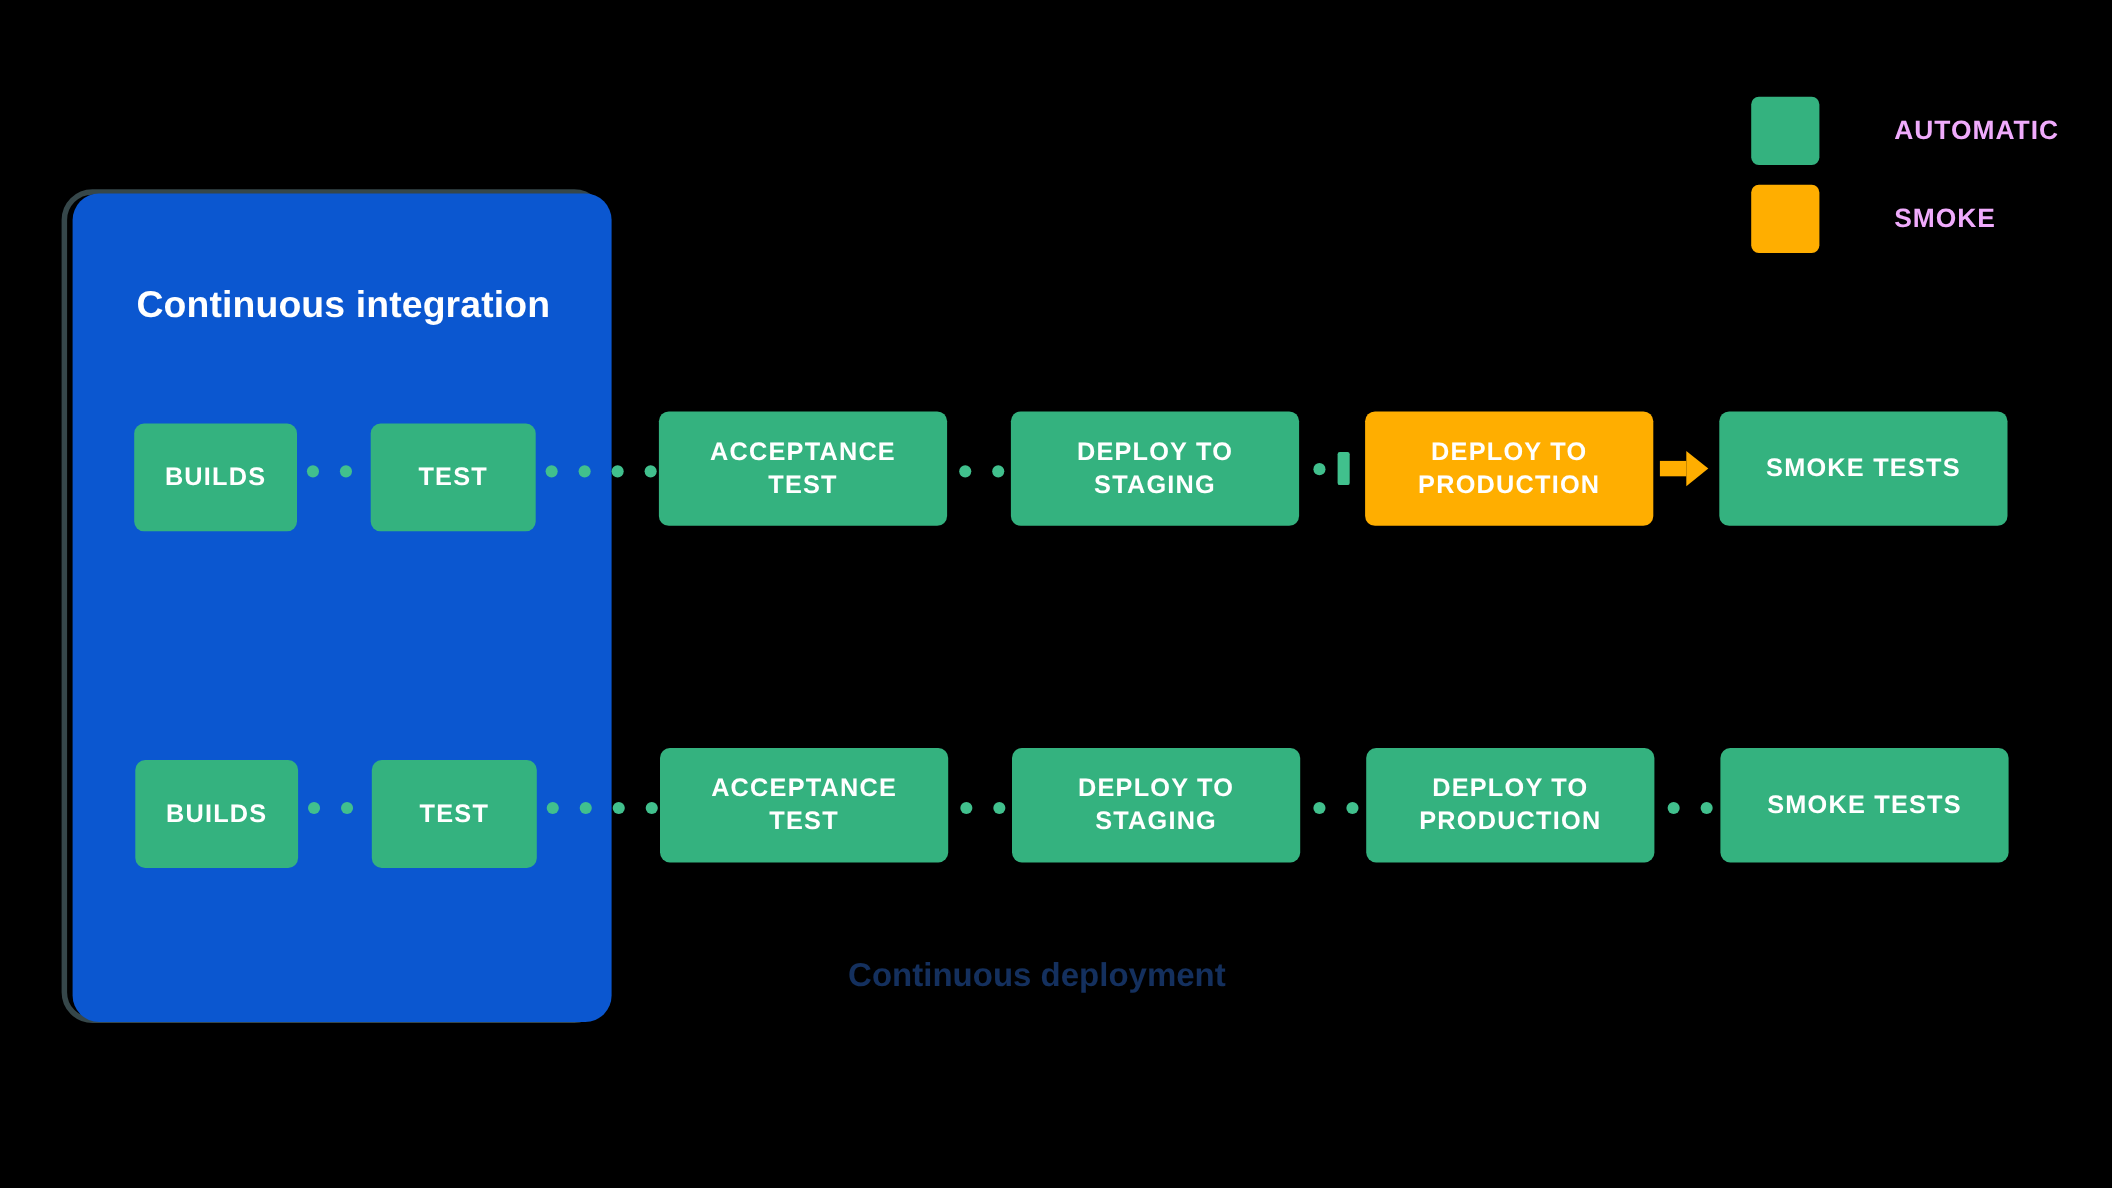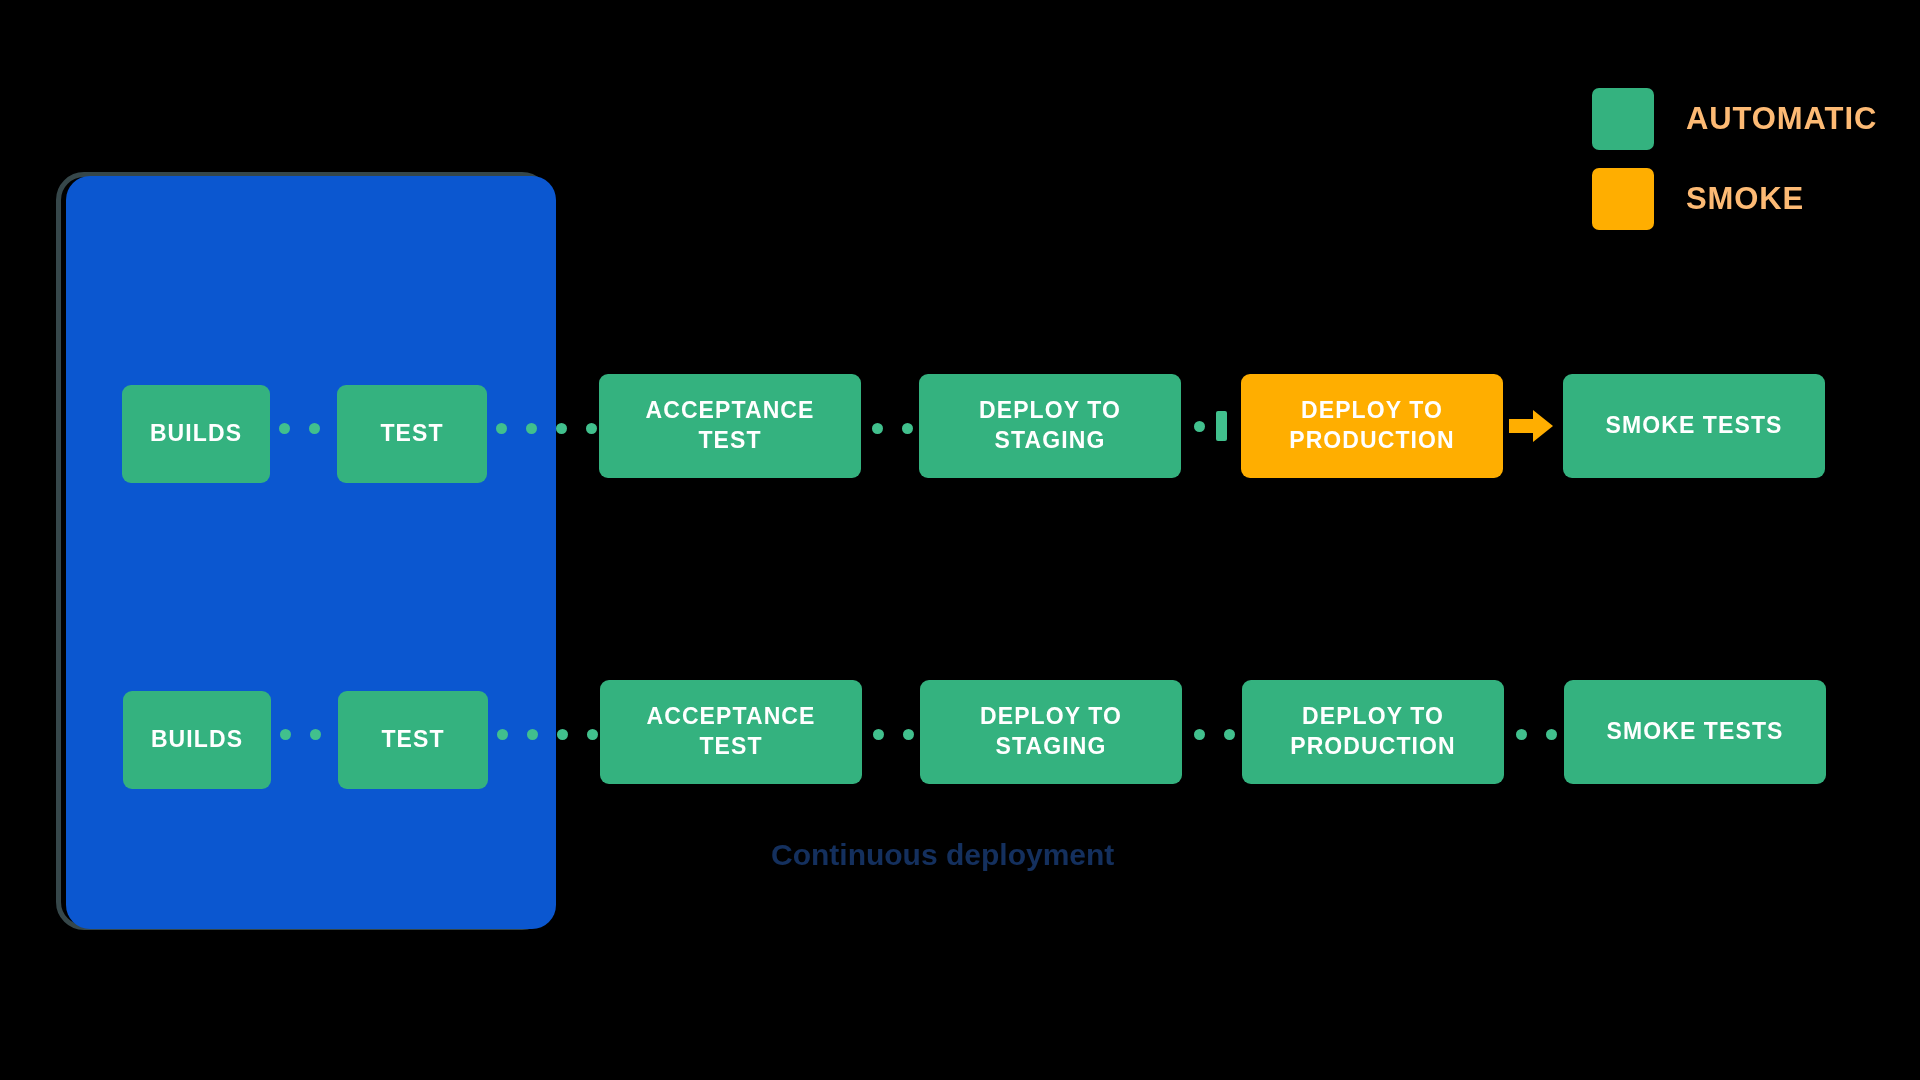--- a/index.html
+++ b/index.html
@@ -8,23 +8,23 @@
     font-family:"Liberation Sans", sans-serif;
     background:#000000;
   }
   .stage{position:absolute;inset:0;}
 
   
   .legend{position:absolute;left:1592px;top:88px;}
   .legend-row{display:flex;align-items:center;height:62px;margin-bottom:18px;}
   .legend-swatch{width:62px;height:62px;border-radius:7px;flex:0 0 auto;}
   .legend-label{
-    margin-left:32px;
-    font-size:31px;font-weight:bold;letter-spacing:0.9px;
-    color:#fdba74;white-space:nowrap;
+    margin-left:68px;
+    font-size:24px;font-weight:bold;letter-spacing:0.9px;
+    color:#f0abfc;white-space:nowrap;
   }
 
   
   .ci-outline{
     position:absolute;left:56px;top:172px;width:494px;height:758px;
     border:5px solid #36474a;border-radius:28px;box-sizing:border-box;
   }
   .ci-box{
     position:absolute;left:66px;top:176px;width:490px;height:753px;
     background:#0B57D0;border-radius:24px;
@@ -91,20 +91,21 @@
       <span class="legend-label">AUTOMATIC</span>
     </div>
     <div class="legend-row">
       <span class="legend-swatch" style="background:#FFAE00"></span>
       <span class="legend-label">SMOKE</span>
     </div>
   </div>
 
   <div class="ci-outline"></div>
   <div class="ci-box"></div>
+  <div class="ci-title">Continuous integration</div>
 
   <div class="node auto" style="left:122px;top:385px;width:148px;height:98px;">
     <span class="lbl">BUILDS</span>
   </div>
 
   <div class="dots" style="left:279px;top:423px;">
     <i></i>
       <i></i>
       <i></i>
       <i></i>
@@ -209,15 +210,15 @@
   <div class="dots" style="left:1516px;top:729px;">
     <i></i>
       <i></i>
       <i></i>
   </div>
 
   <div class="node auto" style="left:1564px;top:680px;width:262px;height:104px;">
     <span class="lbl">SMOKE TESTS</span>
   </div>
 
-  <div class="caption" style="left:771px;top:838px;">Continuous deployment</div>
+  <div class="caption" style="left:771px;top:870px;">Continuous deployment</div>
 
 </div>
 
 </body></html>

